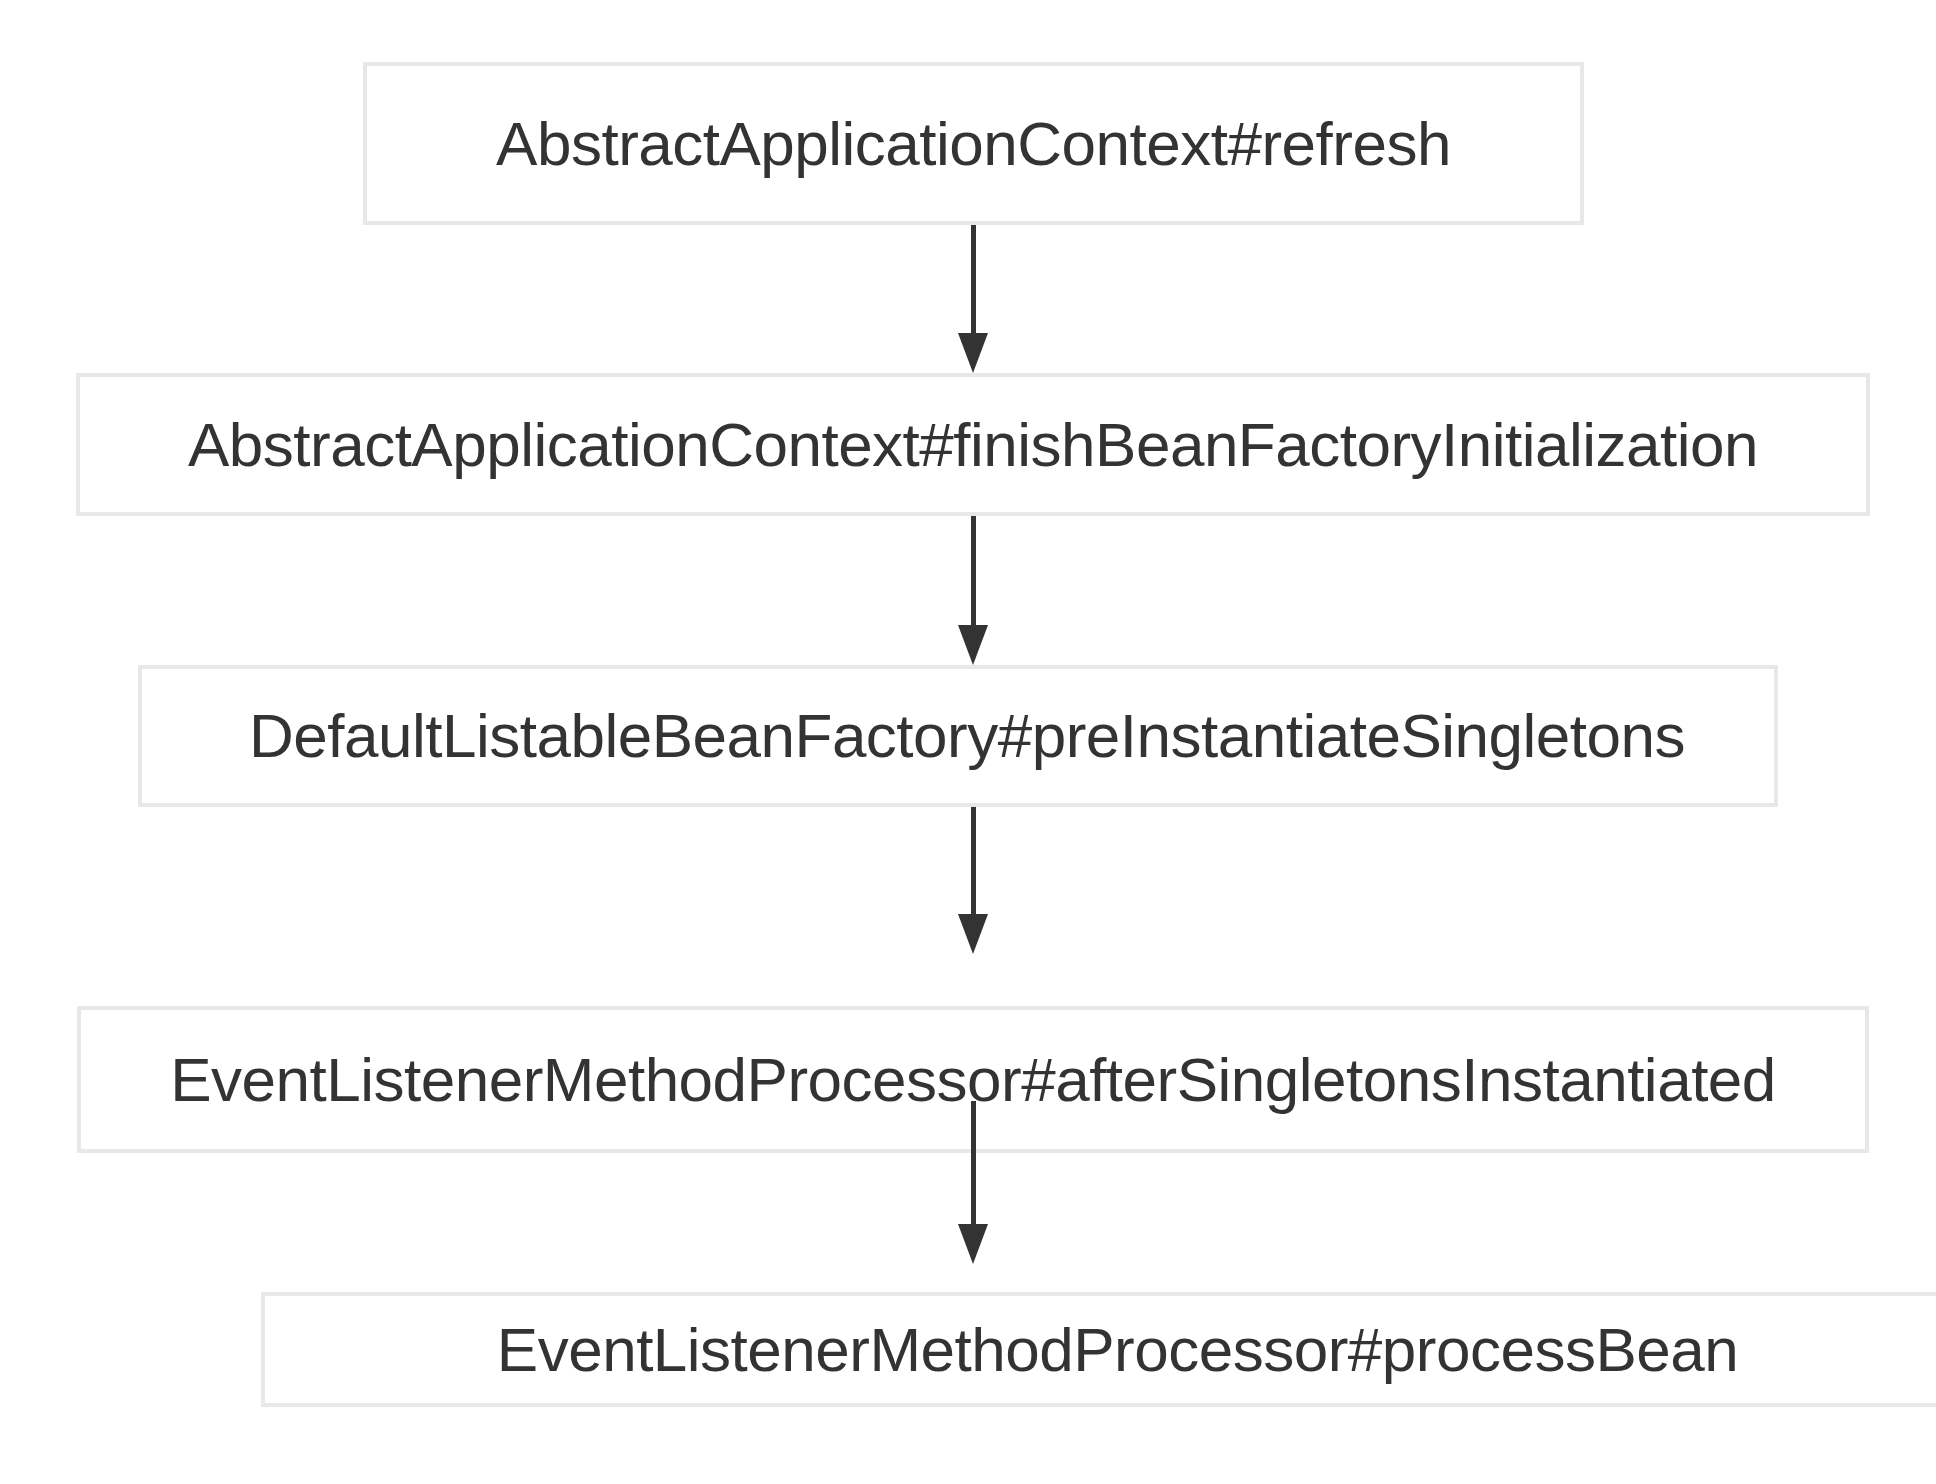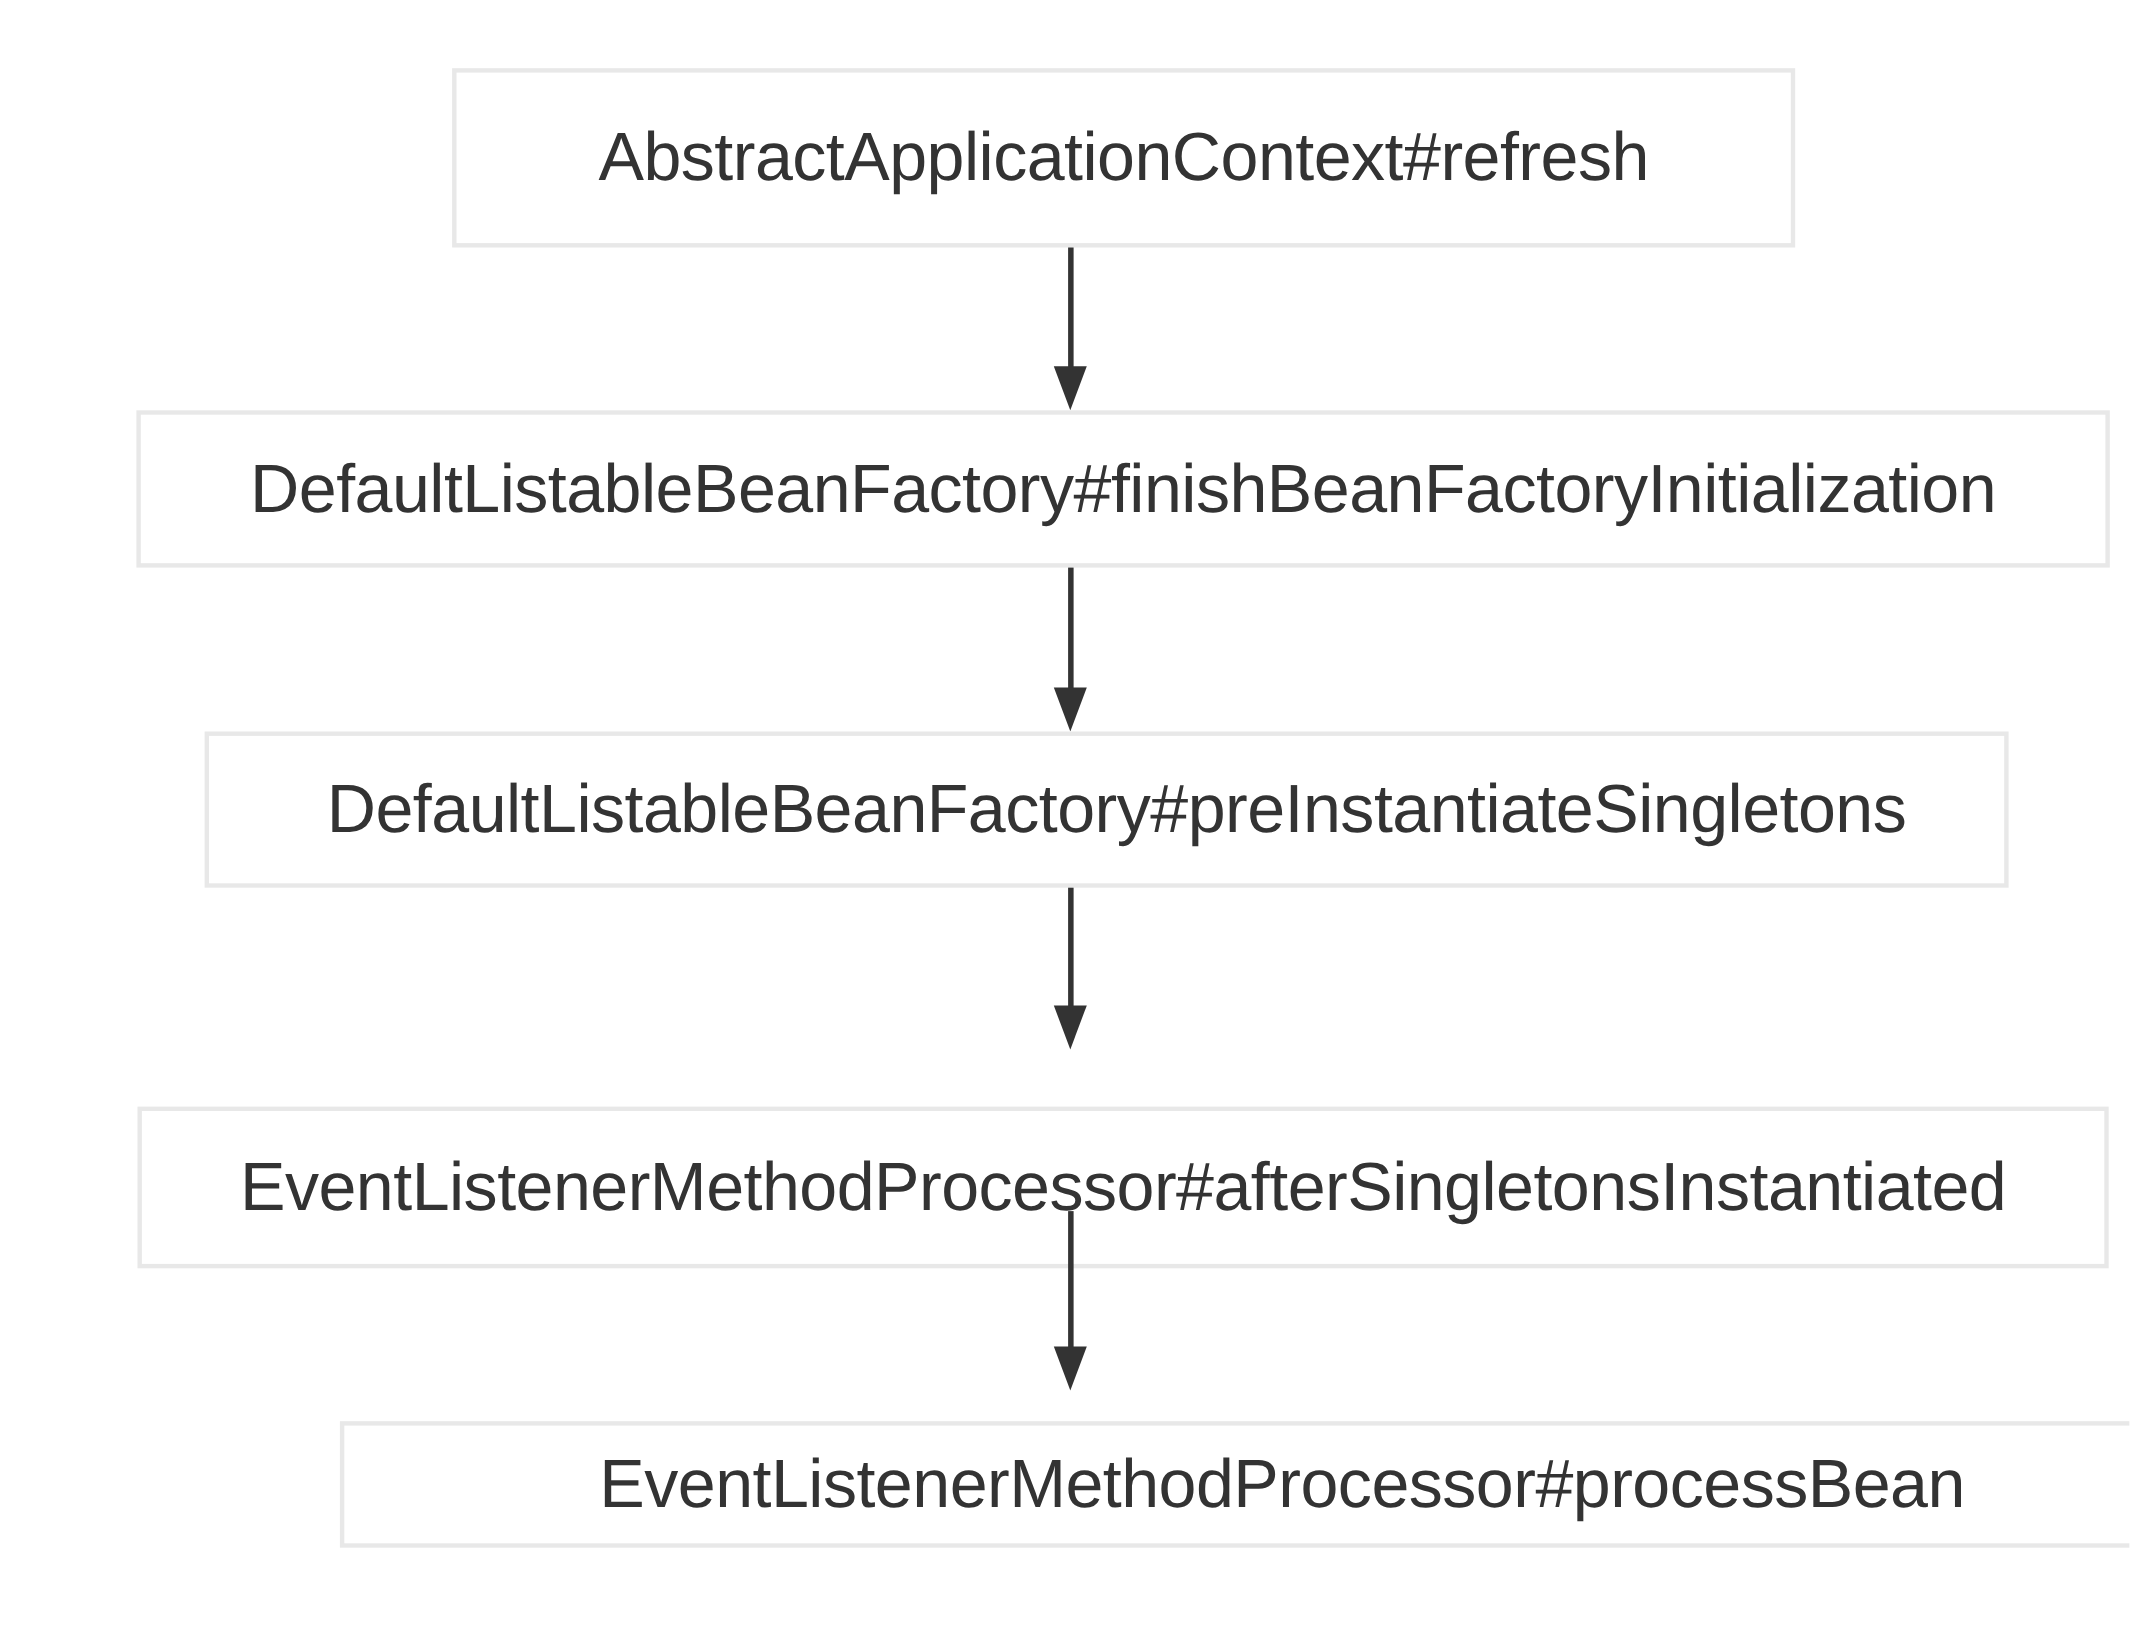--- a/index.html
+++ b/index.html
@@ -17,21 +17,20 @@
   }
   .node {
     position: absolute;
     box-sizing: border-box;
     background: #ffffff;
     border: 4px solid #e8e8e8;
     display: flex;
     align-items: center;
     justify-content: center;
     text-align: center;
-    margin-left: 48px;
   }
   .node .label {
     font-size: 62px;
     font-weight: 300;
     letter-spacing: -0.5px;
     color: #333333;
     white-space: nowrap;
     line-height: 1;
   }
   .edge {
@@ -76,21 +75,21 @@
   <div class="node" id="node-0">
     <span class="label">AbstractApplicationContext#refresh</span>
   </div>
 
   <div class="edge" id="edge-0">
     <div class="shaft"></div>
     <div class="head"></div>
   </div>
 
   <div class="node" id="node-1">
-    <span class="label">DefaultListableBeanFactory#finishBeanFactoryInitialization</span>
+    <span class="label">AbstractApplicationContext#finishBeanFactoryInitialization</span>
   </div>
 
   <div class="edge" id="edge-1">
     <div class="shaft"></div>
     <div class="head"></div>
   </div>
 
   <div class="node" id="node-2">
     <span class="label">DefaultListableBeanFactory#preInstantiateSingletons</span>
   </div>

